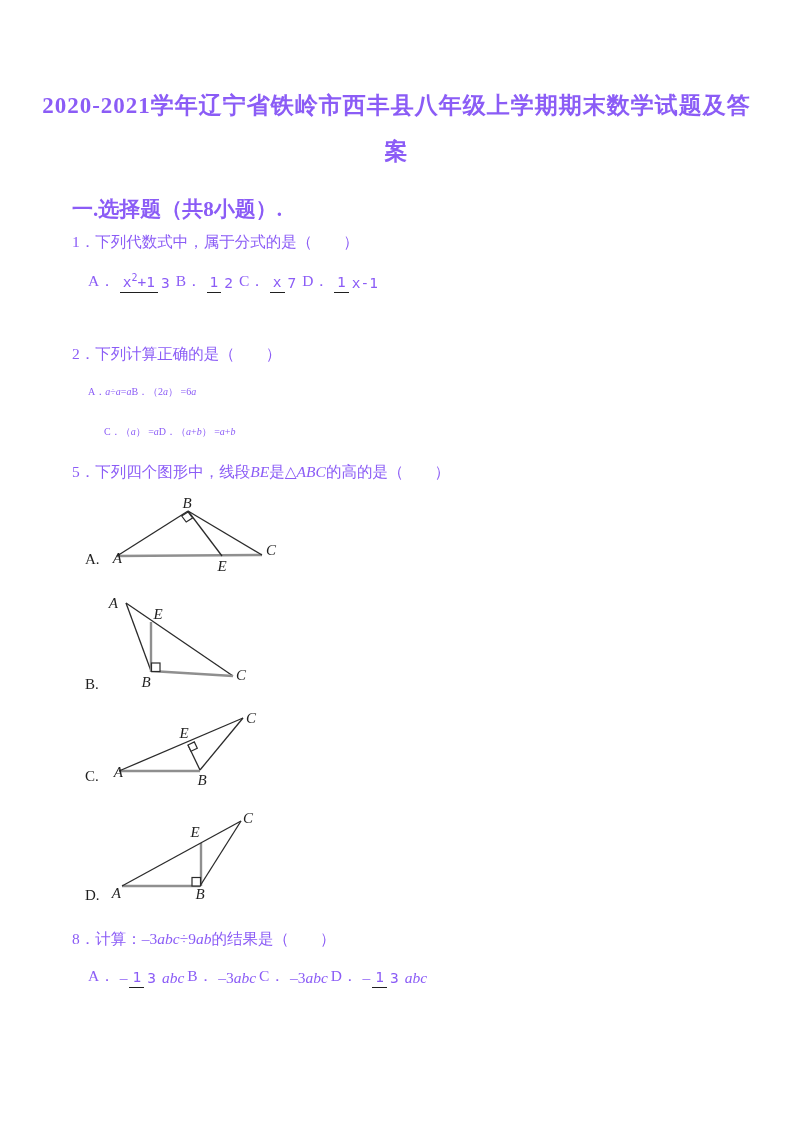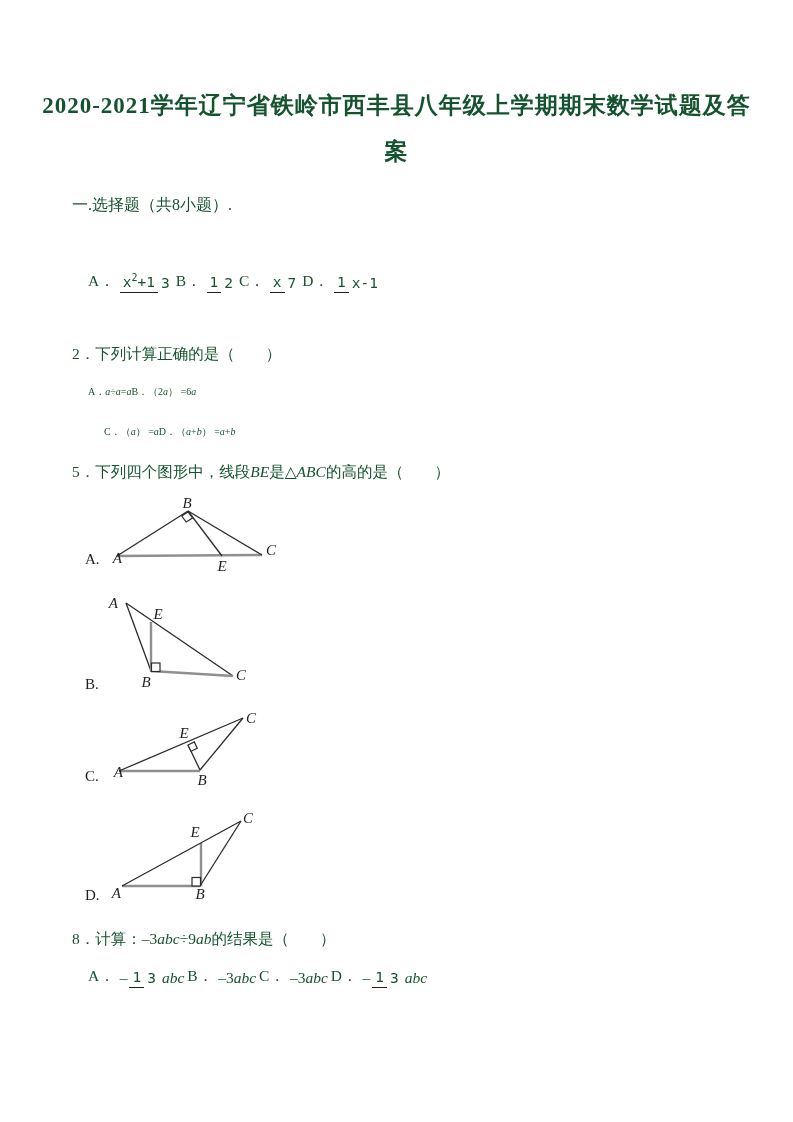--- a/index.html
+++ b/index.html
@@ -1,20 +1,20 @@
 <!DOCTYPE html>
 <html><head>
 <meta charset="utf-8">
 <style>
   html,body{margin:0;padding:0;background:#fff;}
   .page{position:relative;width:793px;height:1122px;background:#ffffff;overflow:hidden;
-        font-family:"Liberation Serif","DejaVu Serif",serif;color:#14532d;}
+        font-family:"Liberation Serif","DejaVu Serif",serif;color:#8b5cf6;}
   .abs{position:absolute;white-space:nowrap;}
   .title{left:0;right:0;text-align:center;font-weight:bold;font-size:23px;letter-spacing:1px;}
-  .heading{font-weight:normal;font-size:16px;}
+  .heading{font-weight:bold;font-size:21px;}
   .qtext{font-size:15.5px;}
   .optrow{display:flex;align-items:flex-end;font-size:15.5px;}
   .opt{display:flex;align-items:flex-end;margin-right:3px;}
   .opt-label{margin-right:5px;padding-bottom:1px;}
   .frac{display:inline-flex;flex-direction:row;align-items:center;
         font-family:"DejaVu Sans Mono","Liberation Mono",monospace;font-size:14.5px;}
   .frac .num{border-bottom:1.6px solid #1f1f1f;padding:0 3px;line-height:19px;}
   .frac .den{padding:0 3px;line-height:19px;}
   .frac sup{font-size:10px;line-height:10px;}
   .seg{padding-bottom:1px;}
@@ -35,20 +35,21 @@
 </head>
 <body>
 
 <div class="page">
 
   <div class="abs title" style="top:90px;">2020-2021学年辽宁省铁岭市西丰县八年级上学期期末数学试题及答</div>
   <div class="abs title" style="top:136px;">案</div>
 
   <div class="abs heading" style="left:72px;top:195px;">一.选择题（共8小题）.</div>
 
+  <div class="abs qtext" style="left:72px;top:232px;">1．下列代数式中，属于分式的是（　　）</div>
   <div class="abs optrow" style="left:88px;top:271px;">
     <span class="opt">
       <span class="opt-label">A．</span>
       <span class="frac">
         <span class="num"><span>x</span><sup>2</sup><span>+1</span></span>
         <span class="den">3</span>
       </span>
     </span>
     <span class="opt">
       <span class="opt-label">B．</span>

